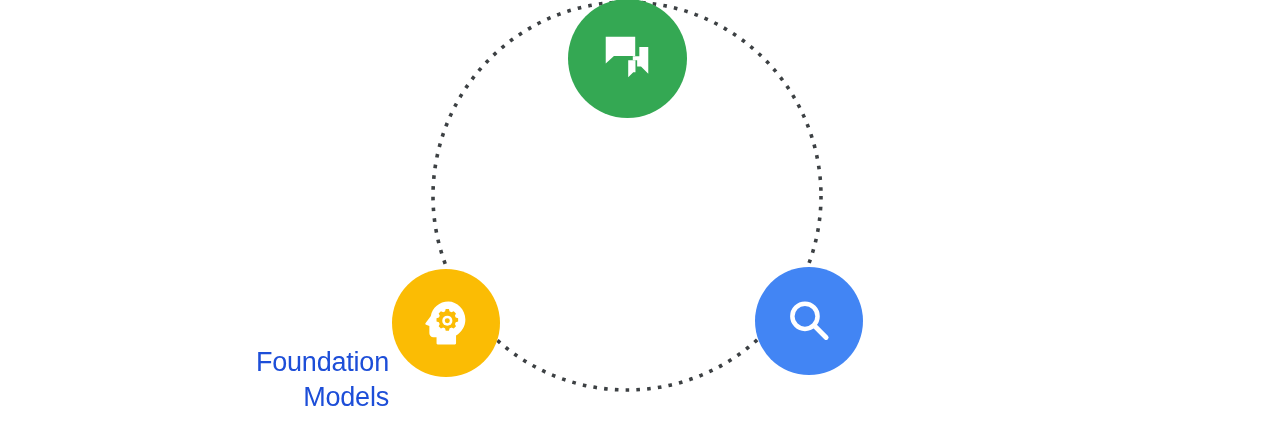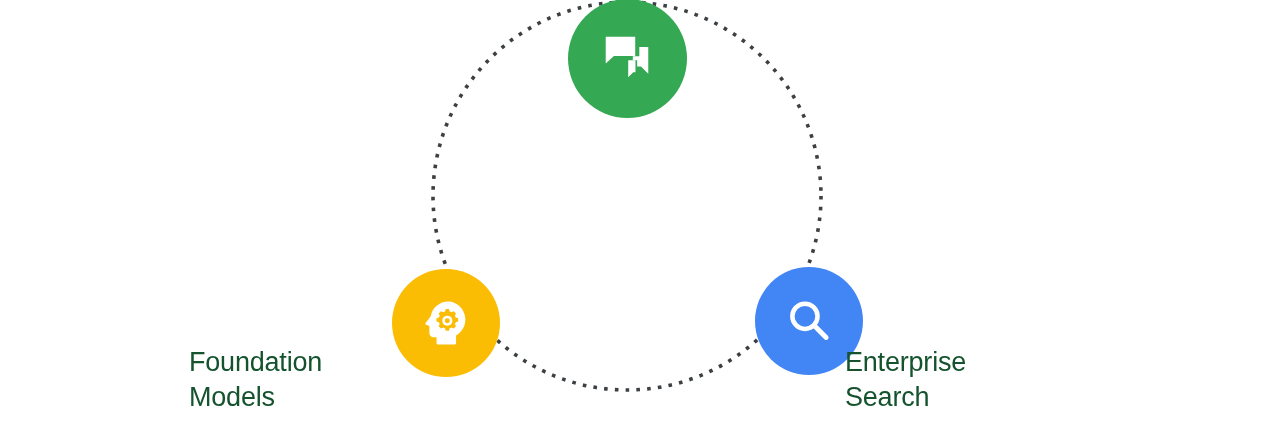--- a/index.html
+++ b/index.html
@@ -44,26 +44,26 @@
   }
   .node-icon {
     display: block;
     line-height: 0;
   }
   .node-icon svg { display: block; }
 
   
   .node-label {
     position: absolute;
-    color: #14532d;
+    color: #1d4ed8;
     font-size: 27px;
     line-height: 1.28;
     font-weight: 400;
     letter-spacing: -0.2px;
-    text-align: left;
+    text-align: right;
     white-space: pre-line;
     font-family: "Liberation Sans", sans-serif;
   }
 </style>
 </head>
 <body>
 
 <div id="diagram-stage" style="width: 1280px; height: 426px; background: rgb(255, 255, 255);">
 
   <svg class="ring-svg" viewBox="0 0 1280 426" aria-hidden="true">
@@ -96,16 +96,14 @@
       <svg width="54" height="54" viewBox="0 0 24 24">
         <circle cx="10.2" cy="9.9" r="5.6" fill="none" stroke="#ffffff" stroke-width="2.0"></circle>
         <line x1="14.4" y1="14.1" x2="19.6" y2="19.3" stroke="#ffffff" stroke-width="2.2" stroke-linecap="round"></line>
       </svg>
     </span>
   </div>
 
   <div class="node-label" style="left:189px; top:345px; width:200px;">Foundation
 Models</div>
 
-  <div class="node-label" style="left:845px; top:345px; width:200px;">Enterprise
-Search</div>
 
 </div>
 
 </body></html>

